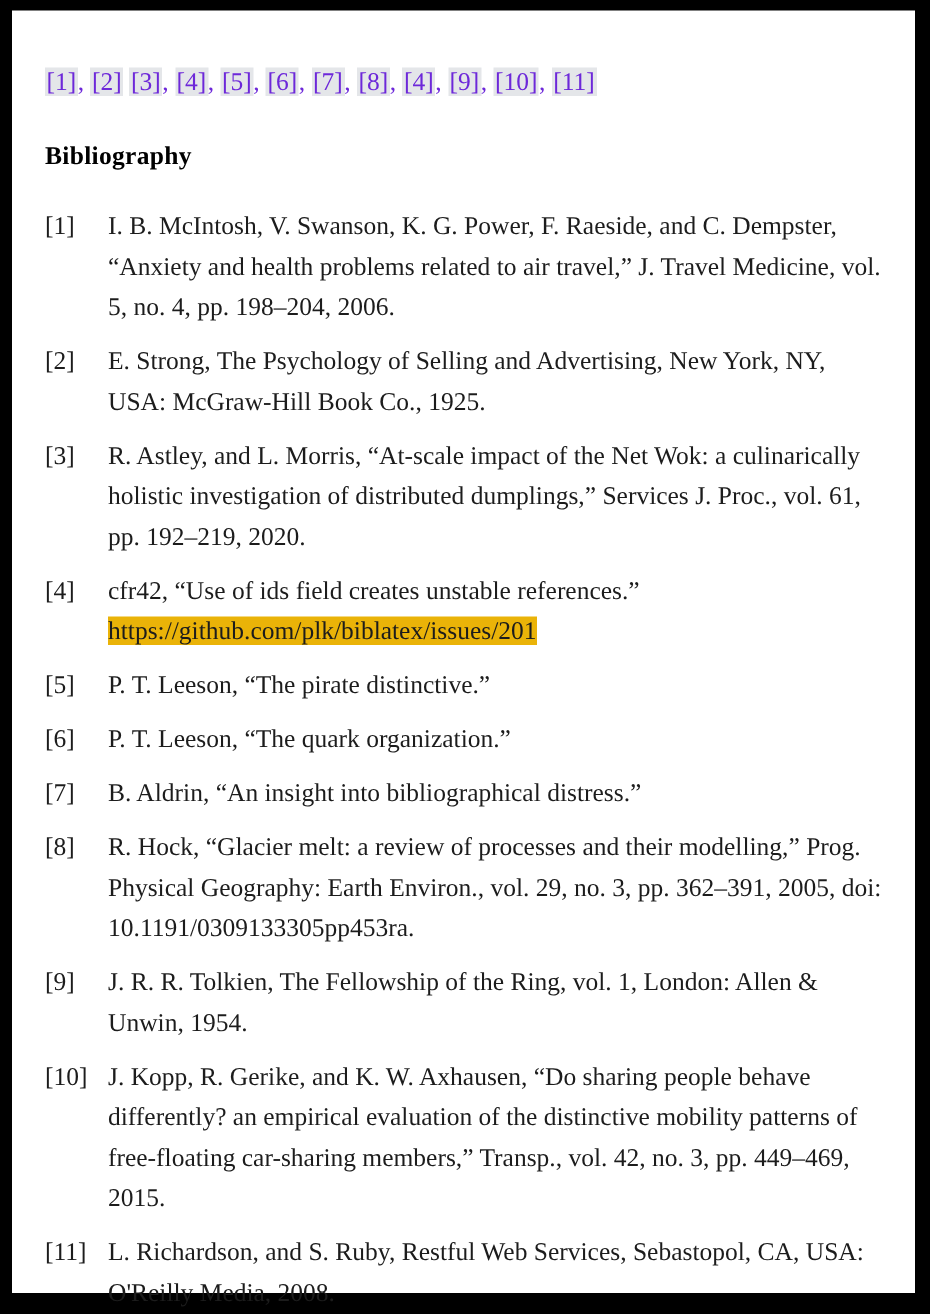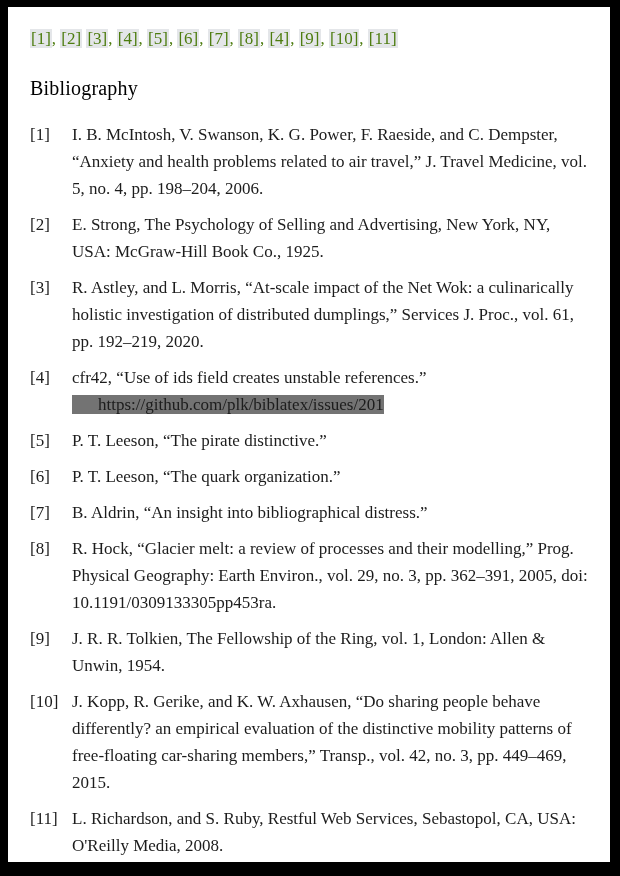--- a/index.html
+++ b/index.html
@@ -12,32 +12,32 @@
   .page {
     position: absolute;
     left: 8px; top: 7px; right: 10px; bottom: 14px;
     background: #fff;
     padding: 12px 22px 0 22px;
     color: #1c1c1c;
   }
   .citation-line {
     font-size: 17px;
     line-height: 26px;
-    margin-top: 7px;
-    color: #4d7c0f;
+    margin-top: 23px;
+    color: #6d28d9;
     white-space: nowrap;
   }
   .cite {
     background: #e4e6e9;
     padding: 0 1px;
     cursor: pointer;
   }
   .heading {
-    font-size: 20px;
-    font-weight: normal;
+    font-size: 17px;
+    font-weight: bold;
     line-height: 28px;
     color: #000;
     margin: 22px 0 19px 0;
     letter-spacing: 0.2px;
   }
   .entries { }
   .entry {
     display: flex;
     align-items: flex-start;
     margin-bottom: 9px;
@@ -74,21 +74,21 @@
         <div class="entry">
           <span class="entry-label">[2]</span>
           <span class="entry-text"><span>E. Strong, </span><span class="it">The Psychology of Selling and Advertising</span><span>, New York, NY, USA: McGraw-Hill Book Co., 1925.</span></span>
         </div>
         <div class="entry">
           <span class="entry-label">[3]</span>
           <span class="entry-text"><span>R. Astley, and L. Morris, “At-scale impact of the Net Wok: a culinarically holistic investigation of distributed dumplings,” </span><span class="it">Services J. Proc.</span><span>, vol. 61, pp. 192–219, 2020.</span></span>
         </div>
         <div class="entry">
           <span class="entry-label">[4]</span>
-          <span class="entry-text"><span>cfr42, “Use of ids field creates unstable references.” </span><span class="link" style="background: #737373; padding-left: 26px;">https://github.com/plk/biblatex/issues/201</span></span>
+          <span class="entry-text"><span>cfr42, “Use of ids field creates unstable references.” </span><span class="link" style="background: #eab308;">https://github.com/plk/biblatex/issues/201</span></span>
         </div>
         <div class="entry">
           <span class="entry-label">[5]</span>
           <span class="entry-text"><span>P. T. Leeson, “The pirate distinctive.”</span></span>
         </div>
         <div class="entry">
           <span class="entry-label">[6]</span>
           <span class="entry-text"><span>P. T. Leeson, “The quark organization.”</span></span>
         </div>
         <div class="entry">

